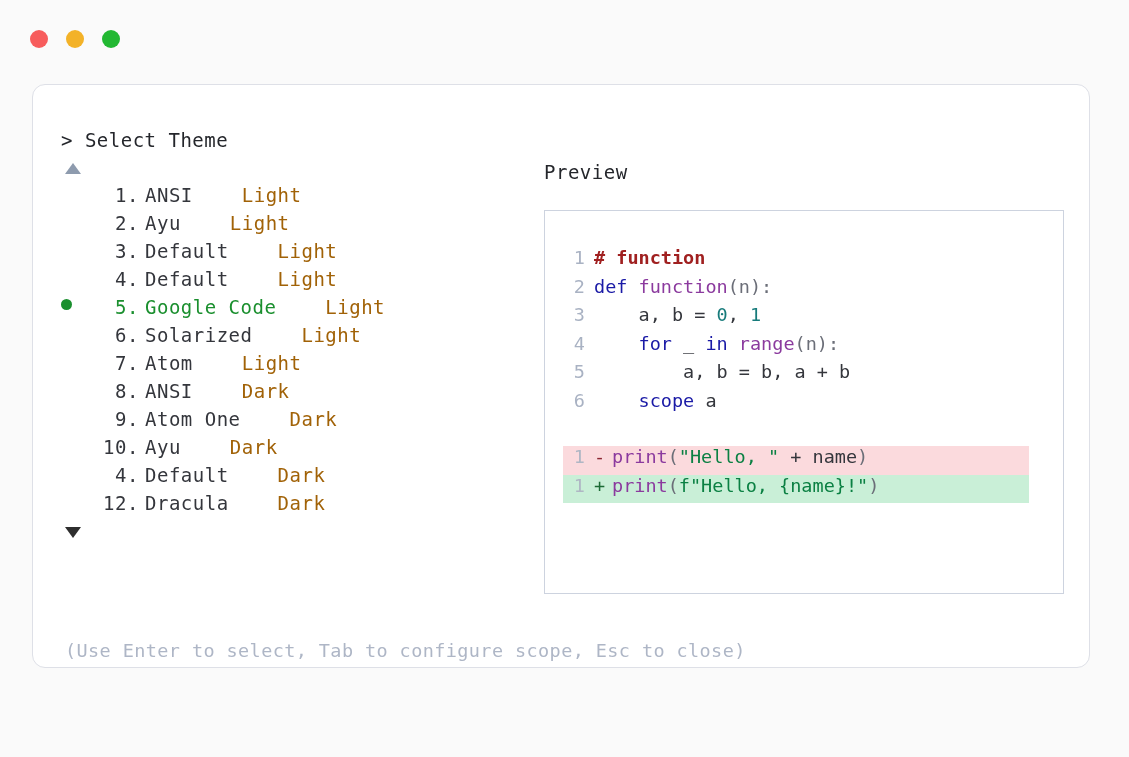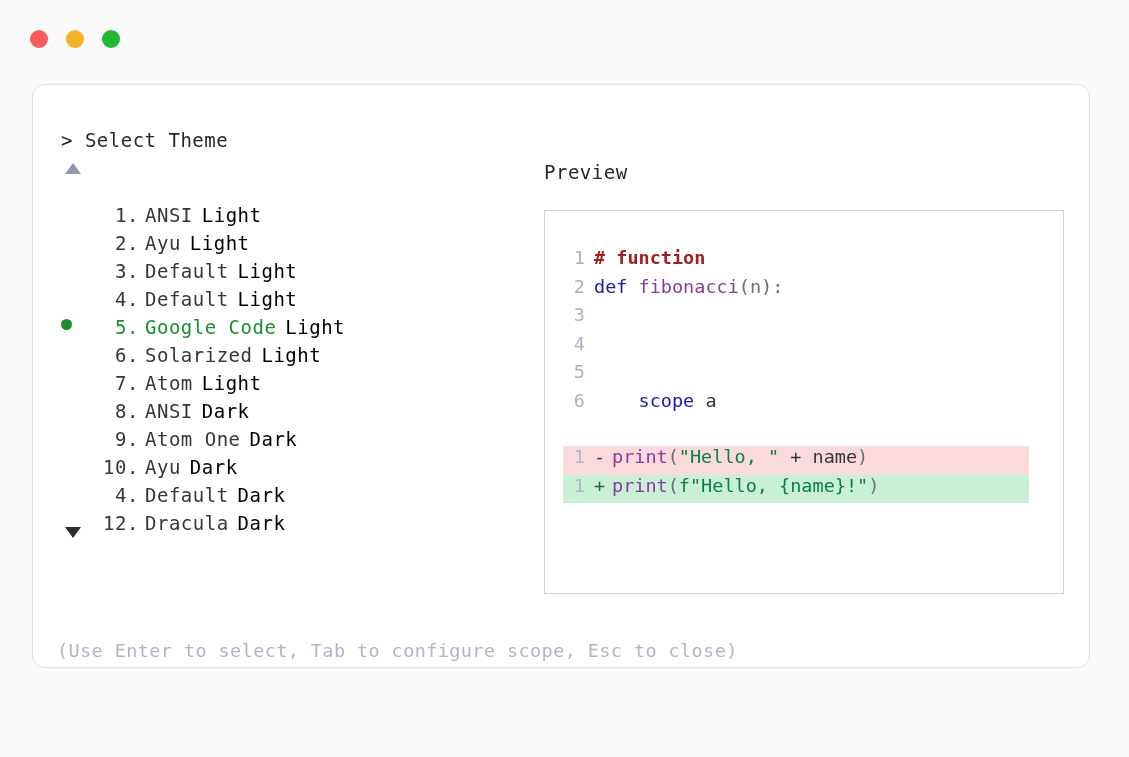--- a/index.html
+++ b/index.html
@@ -40,28 +40,28 @@
 
   .theme-list { margin-top:10px; }
   .theme-row {
     display:flex; align-items:baseline;
     height:28px; font-size:19px; letter-spacing:0.5px;
   }
   .bullet-cell { width:28px; flex:none; display:flex; justify-content:flex-start; }
   .bullet { width:11px; height:11px; border-radius:50%; background:#1A8F2E; display:inline-block; position:relative; top:-4px; }
   .num { width:38px; flex:none; text-align:right; color:#34363C; }
   .dotsep { color:#34363C; width:8px; flex:none;}
-  .nm { color:#34363C; padding-left:10px; white-space:pre;margin-top:20px; }
-  .variant { color:#000000; padding-left:9px; white-space:pre; }
+  .nm { color:#34363C; padding-left:10px; white-space:pre; }
+  .variant { color:#a16207; padding-left:9px; white-space:pre;margin-left:40px; }
   .theme-row.selected .num,
   .theme-row.selected .dotsep,
   .theme-row.selected .nm { color:#1A8F2E; }
 
   .hint {
-    position:absolute; left:24px; top:555px;
+    position:absolute; left:32px; top:555px;
     font-size:18.5px; color:#AEB6C6; letter-spacing:0.4px; white-space:pre;
   }
 
   
   .right { position:absolute; left:511px; top:44px; width:520px;margin-top:32px; }
   .preview-title { font-size:19px; color:#24262B; letter-spacing:0.5px; }
   .preview-box {
     margin-top:27px;
     width:520px; height:384px;
     border:1.5px solid #CDD3DF;
@@ -196,24 +196,24 @@
         <div class="arrow-down"></div>
       </div>
 
       <div class="hint">(Use Enter to select, Tab to configure scope, Esc to close)</div>
 
       <div class="right">
         <div class="preview-title">Preview</div>
         <div class="preview-box">
           <div class="code">
               <div class="cline"><span class="gut">1</span><span class="ctext"><span class="t-com"># function</span></span></div>
-              <div class="cline"><span class="gut">2</span><span class="ctext"><span class="t-kw">def </span><span class="t-fn">fibonacci</span><span class="t-pun">(n):</span></span></div>
-              <div class="cline"><span class="gut">3</span></div>
-              <div class="cline"><span class="gut">4</span></div>
-              <div class="cline"><span class="gut">5</span></div>
+              <div class="cline"><span class="gut">2</span><span class="ctext"><span class="t-kw">def </span><span class="t-fn">function</span><span class="t-pun">(n):</span></span></div>
+              <div class="cline"><span class="gut">3</span><span class="ctext"><span class="t-pl">    a, b = </span><span class="t-num">0</span><span class="t-pl">, </span><span class="t-num">1</span></span></div>
+              <div class="cline"><span class="gut">4</span><span class="ctext"><span class="t-pl">    </span><span class="t-kw">for</span><span class="t-pl"> _ </span><span class="t-kw">in</span><span class="t-pl"> </span><span class="t-fn">range</span><span class="t-pun">(n):</span></span></div>
+              <div class="cline"><span class="gut">5</span><span class="ctext"><span class="t-pl">        a, b = b, a + b</span></span></div>
               <div class="cline"><span class="gut">6</span><span class="ctext"><span class="t-pl">    </span><span class="t-kw">scope</span><span class="t-pl"> a</span></span></div>
               <div class="blank"></div>
               <div class="dline del" style="background: rgb(251, 218, 221);"><span class="gut">1</span><span class="sign">-</span><span class="ctext"><span class="t-fn">print</span><span class="t-pun">(</span><span class="t-str">"Hello, "</span><span class="t-pl"> + name</span><span class="t-pun">)</span></span></div>
               <div class="dline add" style="background: rgb(201, 239, 215);"><span class="gut">1</span><span class="sign">+</span><span class="ctext"><span class="t-fn">print</span><span class="t-pun">(</span><span class="t-str">f"Hello, {name}!"</span><span class="t-pun">)</span></span></div>
             </div>
         </div>
       </div>
 
     </div>
   </div>

